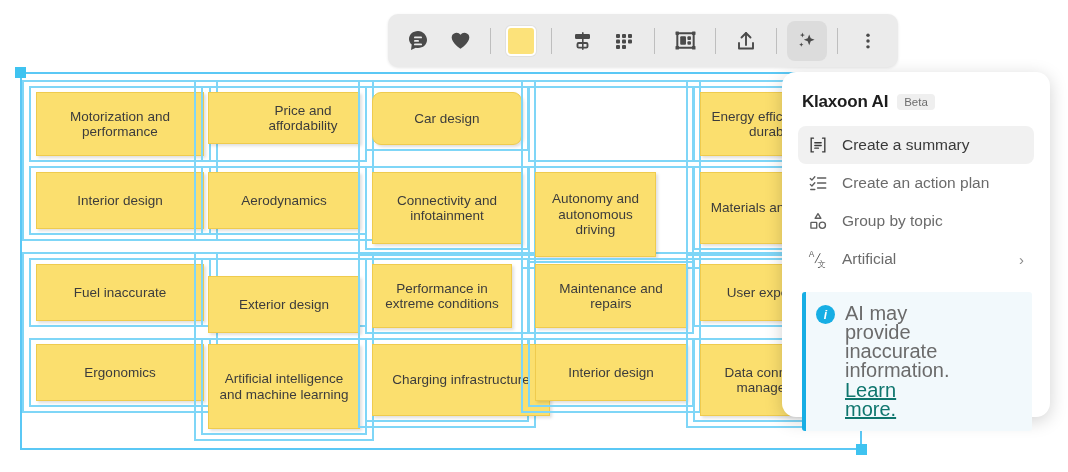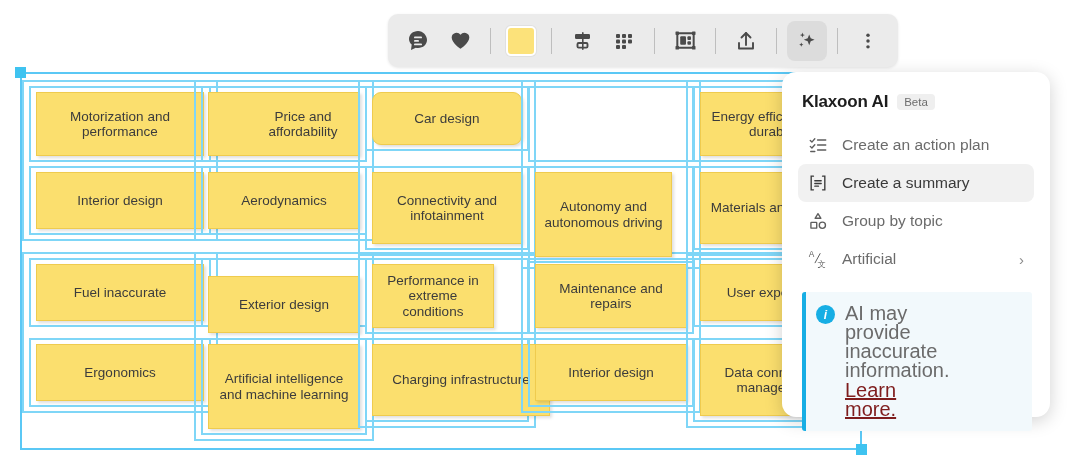--- a/index.html
+++ b/index.html
@@ -110,21 +110,21 @@
     width: 230px;
   }
   #ai-notice .info-badge {
     width: 19px; height: 19px; border-radius: 50%;
     background: #17AEE4; color: #fff;
     font-size: 12px; font-weight: bold; font-style: italic;
     display: flex; align-items: center; justify-content: center;
     flex: 0 0 19px; margin-top: 1px;
   }
   #ai-notice-text { font-size: 20px; line-height: 19px; color: #6b6b6b; max-width: 105px;}
-  #ai-learn { color: #7f1d1d; text-decoration: underline; display:block; margin-top:1px; }
+  #ai-learn { color: #0f766e; text-decoration: underline; display:block; margin-top:1px; }
 </style>
 </head>
 <body>
 
 <div id="stage">
 
   <div id="board">
       <div class="sel-outer" style="left: 20px; top: 72px; width: 842px; height: 378px;"></div>
       <div class="handle" style="left: 15px; top: 67px;"></div>
       <div class="handle" style="left: 856px; top: 444px;"></div>
@@ -134,42 +134,42 @@
       <div class="note" style="left: 36px; top: 92px; width: 168px; height: 64px;">Motorization and performance</div>
       <div class="sel-item" style="left: 29px; top: 166px; width: 182px; height: 69px;"></div>
       <div class="note" style="left: 36px; top: 172px; width: 168px; height: 57px;">Interior design</div>
       <div class="sel-item" style="left: 29px; top: 258px; width: 182px; height: 69px;"></div>
       <div class="note" style="left: 36px; top: 264px; width: 168px; height: 57px;">Fuel inaccurate</div>
       <div class="sel-item" style="left: 29px; top: 338px; width: 182px; height: 69px;"></div>
       <div class="note" style="left: 36px; top: 344px; width: 168px; height: 57px;">Ergonomics</div>
       <div class="sel-group" style="left: 194px; top: 80px; width: 180px; height: 161px;"></div>
       <div class="sel-group" style="left: 194px; top: 252px; width: 180px; height: 189px;"></div>
       <div class="sel-item" style="left: 201px; top: 86px; width: 166px; height: 76px;"></div>
-      <div class="note" style="left: 208px; top: 92px; width: 152px; height: 64px; padding-left: 44px;">Price and affordability</div>
+      <div class="note" style="left: 208px; top: 92px; width: 152px; height: 52px; padding-left: 44px;">Price and affordability</div>
       <div class="sel-item" style="left: 201px; top: 166px; width: 166px; height: 69px;"></div>
       <div class="note" style="left: 208px; top: 172px; width: 152px; height: 57px;">Aerodynamics</div>
       <div class="sel-item" style="left: 201px; top: 258px; width: 166px; height: 69px;"></div>
       <div class="note" style="left: 208px; top: 264px; width: 152px; height: 57px; margin-top: 12px;">Exterior design</div>
       <div class="sel-item" style="left: 201px; top: 338px; width: 166px; height: 97px;"></div>
       <div class="note" style="left: 208px; top: 344px; width: 152px; height: 85px;">Artificial intelligence and machine learning</div>
       <div class="sel-group" style="left: 358px; top: 80px; width: 178px; height: 176px;"></div>
       <div class="sel-group" style="left: 358px; top: 252px; width: 178px; height: 176px;"></div>
       <div class="sel-item" style="left: 365px; top: 86px; width: 164px; height: 65px;"></div>
       <div class="note" style="left: 372px; top: 92px; width: 150px; height: 53px; border-radius: 9px;">Car design</div>
       <div class="sel-item" style="left: 365px; top: 166px; width: 164px; height: 84px;"></div>
       <div class="note" style="left: 372px; top: 172px; width: 150px; height: 72px;">Connectivity and infotainment</div>
       <div class="sel-item" style="left: 365px; top: 258px; width: 164px; height: 76px;"></div>
-      <div class="note" style="left: 372px; top: 264px; width: 122px; height: 64px;">Performance in extreme conditions</div>
+      <div class="note" style="left: 372px; top: 264px; width: 140px; height: 64px;">Performance in extreme conditions</div>
       <div class="sel-item" style="left: 365px; top: 338px; width: 164px; height: 84px;"></div>
       <div class="note" style="left: 372px; top: 344px; width: 178px; height: 72px;">Charging infrastructure</div>
       <div class="sel-group" style="left: 521px; top: 80px; width: 180px; height: 189px;"></div>
       <div class="sel-group" style="left: 521px; top: 252px; width: 180px; height: 161px;"></div>
       <div class="sel-item" style="left: 528px; top: 86px; width: 166px; height: 76px;"></div>
       <div class="sel-item" style="left: 528px; top: 166px; width: 166px; height: 97px;"></div>
-      <div class="note" style="left: 535px; top: 172px; width: 137px; height: 85px;">Autonomy and autonomous driving</div>
+      <div class="note" style="left: 535px; top: 172px; width: 121px; height: 85px;">Autonomy and autonomous driving</div>
       <div class="sel-item" style="left: 528px; top: 258px; width: 166px; height: 76px;"></div>
       <div class="note" style="left: 535px; top: 264px; width: 152px; height: 64px;">Maintenance and repairs</div>
       <div class="sel-item" style="left: 528px; top: 338px; width: 166px; height: 69px;"></div>
       <div class="note" style="left: 535px; top: 344px; width: 152px; height: 57px;">Interior design</div>
       <div class="sel-group" style="left: 686px; top: 80px; width: 180px; height: 176px;"></div>
       <div class="sel-group" style="left: 686px; top: 252px; width: 180px; height: 176px;"></div>
       <div class="sel-item" style="left: 693px; top: 86px; width: 166px; height: 76px;"></div>
       <div class="note" style="left: 700px; top: 92px; width: 152px; height: 64px;">Energy efficiency and durability</div>
       <div class="sel-item" style="left: 693px; top: 166px; width: 166px; height: 84px;"></div>
       <div class="note" style="left: 700px; top: 172px; width: 152px; height: 72px;">Materials and finishes</div>
@@ -273,49 +273,49 @@
 
   <div id="ai-panel" style="z-index: 50;">
 
     <div id="ai-head">
       <span id="ai-title">Klaxoon AI</span>
       <span id="ai-beta">Beta</span>
     </div>
 
     <div id="ai-menu">
 
+      <div class="ai-item sel">
+        <span class="ai-ico">
+          <svg width="20" height="20" viewBox="0 0 22 22" fill="none" stroke="#3a3a3a" stroke-width="1.5" stroke-linecap="round">
+            <path d="M6 3.5H3.5v15H6"></path>
+              <path d="M16 3.5h2.5v15H16"></path>
+            <path d="M7.5 8.5h7"></path>
+              <path d="M7.5 11.5h7"></path>
+              <path d="M7.5 14.5h4"></path>
+          </svg>
+        </span>
+        <span class="ai-label">Create a summary</span>
+        <span class="ai-chev"></span>
+      </div>
+
       <div class="ai-item">
         <span class="ai-ico">
           <svg width="20" height="20" viewBox="0 0 22 22" fill="none" stroke="#5d5d5d" stroke-width="1.5" stroke-linecap="round" stroke-linejoin="round">
             <path d="M2.5 6l1.8 1.8L7.5 4.2"></path>
               <path d="M2.5 12.5l1.8 1.8 3.2-3.6"></path>
               <path d="M3 18.2h4.5"></path>
             <path d="M10.5 5.5h9"></path>
               <path d="M10.5 11h9"></path>
               <path d="M10.5 16.5h9"></path>
           </svg>
         </span>
         <span class="ai-label">Create an action plan</span>
         <span class="ai-chev"></span>
       </div>
 
-      <div class="ai-item sel">
-        <span class="ai-ico">
-          <svg width="20" height="20" viewBox="0 0 22 22" fill="none" stroke="#3a3a3a" stroke-width="1.5" stroke-linecap="round">
-            <path d="M6 3.5H3.5v15H6"></path>
-              <path d="M16 3.5h2.5v15H16"></path>
-            <path d="M7.5 8.5h7"></path>
-              <path d="M7.5 11.5h7"></path>
-              <path d="M7.5 14.5h4"></path>
-          </svg>
-        </span>
-        <span class="ai-label">Create a summary</span>
-        <span class="ai-chev"></span>
-      </div>
-
       <div class="ai-item">
         <span class="ai-ico">
           <svg width="20" height="20" viewBox="0 0 22 22" fill="none" stroke="#5d5d5d" stroke-width="1.5" stroke-linejoin="round">
             <path d="M11 3l3.2 5H7.8z"></path>
             <rect x="3.2" y="12.5" width="6.4" height="6.4" rx=".6"></rect>
             <circle cx="15.8" cy="15.7" r="3.4"></circle>
           </svg>
         </span>
         <span class="ai-label">Group by topic</span>
         <span class="ai-chev"></span>

